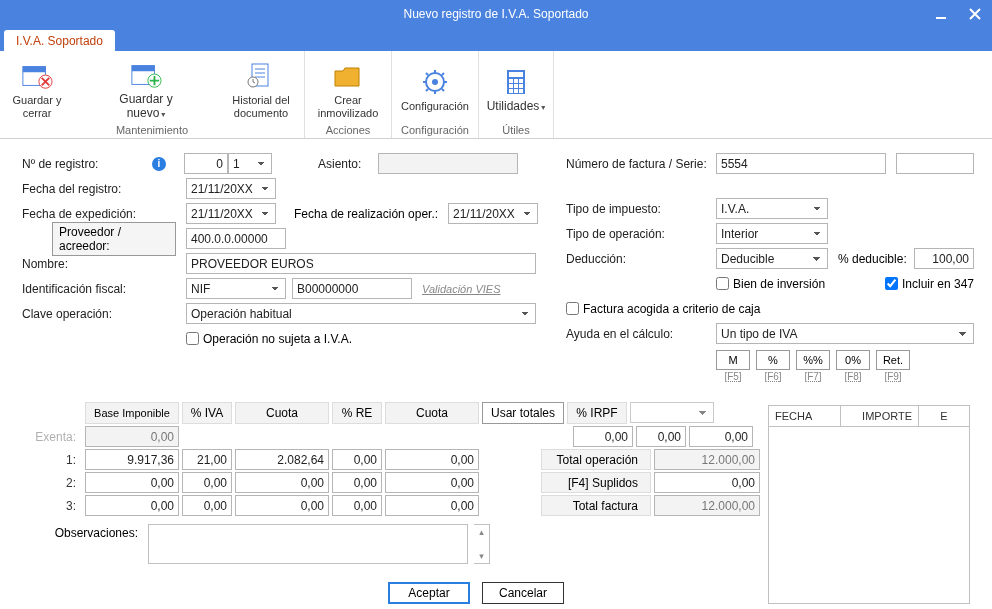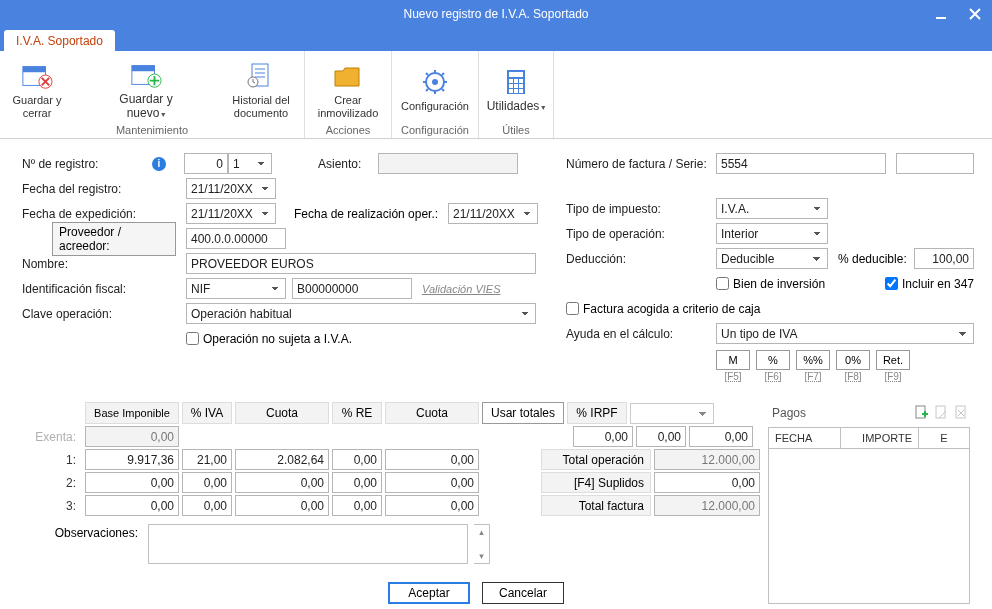--- a/index.html
+++ b/index.html
@@ -49,39 +49,39 @@
 
   
   .calcbtns { display:flex; gap:6px; margin-top:4px; }
   .cbtn { border:1px solid #999; width:34px; height:20px; display:flex; align-items:center; justify-content:center; background:#fff; font-size:11px; }
   .calclbls { display:flex; gap:6px; margin-top:1px; }
   .calclbls span { width:34px; text-align:center; font-size:10px; color:#888; text-decoration:underline dotted; }
 
   
   .gridzone { display:flex; margin-top:12px; padding: 0 22px; gap:8px; }
   .gleft { flex:1; }
-  .ghdr { display:flex; height:22px; align-items:flex-end; }
+  .ghdr { display:flex; height:22px; align-items:flex-start; }
   .gh { background:#f3f3f3; border:1px solid #ddd; height:22px; display:flex; align-items:center; justify-content:center; }
   .ghbtn { border:1px solid #999; height:22px; padding:0 8px; display:flex; align-items:center; background:#fff; }
   .gcell { border:1px solid #c8c8c8; height:21px; text-align:right; padding:1px 4px; background:#fff; }
   .gcell.ro { background:#f3f3f3; color:#555; }
   .glbl { width:60px; text-align:right; padding-right:6px; color:#333; }
   .glbl.muted { color:#b0b0b0; }
   .grow { display:flex; align-items:center; margin-top:2px; gap:3px; }
 
   .gright { width:202px; display:flex; flex-direction:column; }
   .pagos-hdr { display:flex; align-items:center; height:22px; }
   .pagos-hdr .title { flex:1; font-size:12px; color:#555; padding-left:4px; }
   .doc-icon { width:18px; height:18px; display:flex; align-items:center; justify-content:center; margin-left:2px; opacity:.55; }
   .doc-icon.green { opacity:1; }
   .paytable { border:1px solid #c0c0c0; flex:1; margin-top:3px; }
   .paythr { display:flex; border-bottom:1px solid #c0c0c0; }
   .payth { border-right:1px solid #c0c0c0; padding:4px 6px; font-size:11px; color:#333; }
   .payth:last-child { border-right:none; text-align:center; }
-  .totallbl { width:110px; background:#f3f3f3; border:1px solid #ddd; height:21px; display:flex; align-items:center; justify-content:flex-end; padding-right:6px; }
+  .totallbl { width:110px; background:#f3f3f3; border:1px solid #ddd; height:21px; display:flex; align-items:center; justify-content:flex-end; padding-right:12px; }
   .totalval { width:106px; }
 
   .obs { display:flex; gap:6px; margin-top:8px; }
   .obs textarea { border:1px solid #c0c0c0; height:40px; width:320px; resize:none; font-size:12px; padding:2px 4px; }
   .obs .scr { width:16px; border:1px solid #c0c0c0; border-left:none; height:40px; display:flex; flex-direction:column; align-items:center; justify-content:space-between; padding:2px 0; }
   .obs .scr span { font-size:9px; color:#888; }
 
   .dlgbtns { display:flex; gap:12px; justify-content:center; margin-top:18px; margin-left:170px;text-align:center; }
   .dlgbtn { border:1px solid #333; height:22px; width:82px; display:flex; align-items:center; justify-content:center; background:#fff; }
   .dlgbtn:first-child { border:1px solid #2a7de1; box-shadow: 0 0 0 1px #2a7de1 inset; } .w44{width:44px} .w50{width:50px} .w60{width:60px} .w64{width:64px}
@@ -401,41 +401,20 @@
           <span>▾</span>
         </div>
     </div>
     <div class="dlgbtns">
       <div class="dlgbtn">Aceptar</div>
       <div class="dlgbtn">Cancelar</div>
     </div>
   </div>
 
   <div class="gright">
-    <div class="pagos-hdr">
-      <span class="title">Pagos</span>
-      <span class="doc-icon green">
-        <svg width="16" height="16" viewBox="0 0 16 16">
-            <rect x="3" y="1" width="9" height="12" fill="#fff" stroke="#888"></rect>
-            <path d="M9 9 h6 M12 6 v6" stroke="#2ab54a" stroke-width="2"></path>
-          </svg>
-      </span>
-      <span class="doc-icon">
-        <svg width="16" height="16" viewBox="0 0 16 16">
-            <rect x="3" y="1" width="9" height="12" fill="#fff" stroke="#999"></rect>
-            <path d="M6 13 l7 -7" stroke="#999"></path>
-          </svg>
-      </span>
-      <span class="doc-icon">
-        <svg width="16" height="16" viewBox="0 0 16 16">
-            <rect x="3" y="1" width="9" height="12" fill="#fff" stroke="#999"></rect>
-            <path d="M5 5 l6 6 M11 5 l-6 6" stroke="#999"></path>
-          </svg>
-      </span>
-    </div>
     <div class="paytable">
       <div class="paythr">
         <div class="payth" style="width:72px">FECHA</div>
         <div class="payth" style="width:78px; text-align:right">IMPORTE</div>
         <div class="payth" style="flex:1">E</div>
       </div>
     </div>
   </div>
 </div>
 

